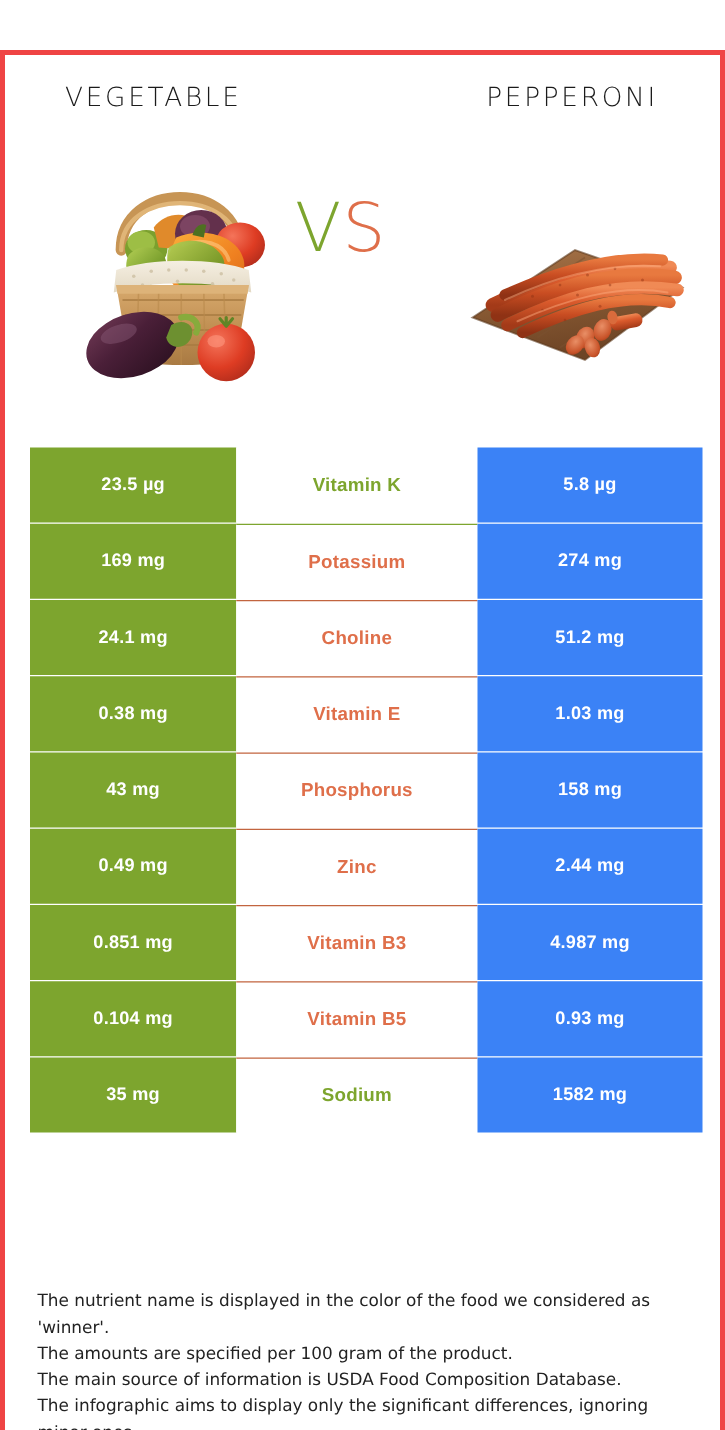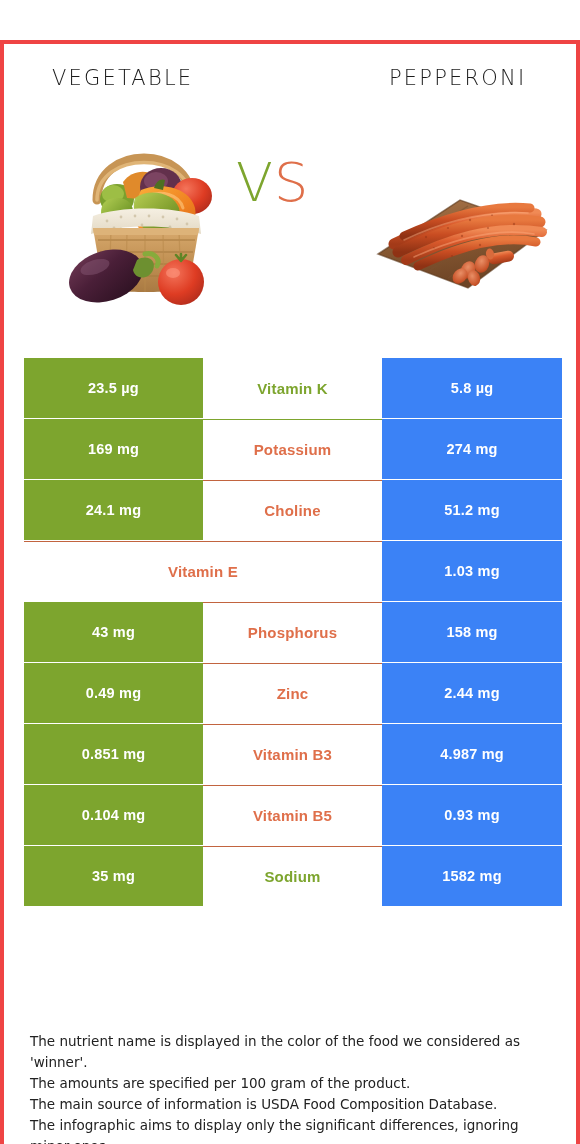--- a/index.html
+++ b/index.html
@@ -84,21 +84,21 @@
   .cell {
     display: flex;
     align-items: center;
     justify-content: center;
     box-sizing: border-box;
     font-size: 14.5px;
     font-weight: 600;
     letter-spacing: .2px;
   }
   .cell-left {
-    width: 179px;
+    width: 165px;
     background: #7da52e;
     color: #ffffff;
   }
   .cell-right {
     width: 180px;
     background: #3b82f6;
     color: #ffffff;
   }
   .cell-mid {
     flex: 1;
@@ -323,20 +323,21 @@
         <div class="cell cell-left">169 mg</div>
         <div class="cell cell-mid win-pep line-veg">Potassium</div>
         <div class="cell cell-right">274 mg</div>
       </div>
       <div class="row">
         <div class="cell cell-left">24.1 mg</div>
         <div class="cell cell-mid win-pep line-pep">Choline</div>
         <div class="cell cell-right">51.2 mg</div>
       </div>
       <div class="row">
+        <div class="cell cell-left">0.38 mg</div>
         <div class="cell cell-mid win-pep line-pep">Vitamin E</div>
         <div class="cell cell-right">1.03 mg</div>
       </div>
       <div class="row">
         <div class="cell cell-left">43 mg</div>
         <div class="cell cell-mid win-pep line-pep">Phosphorus</div>
         <div class="cell cell-right">158 mg</div>
       </div>
       <div class="row">
         <div class="cell cell-left">0.49 mg</div>

